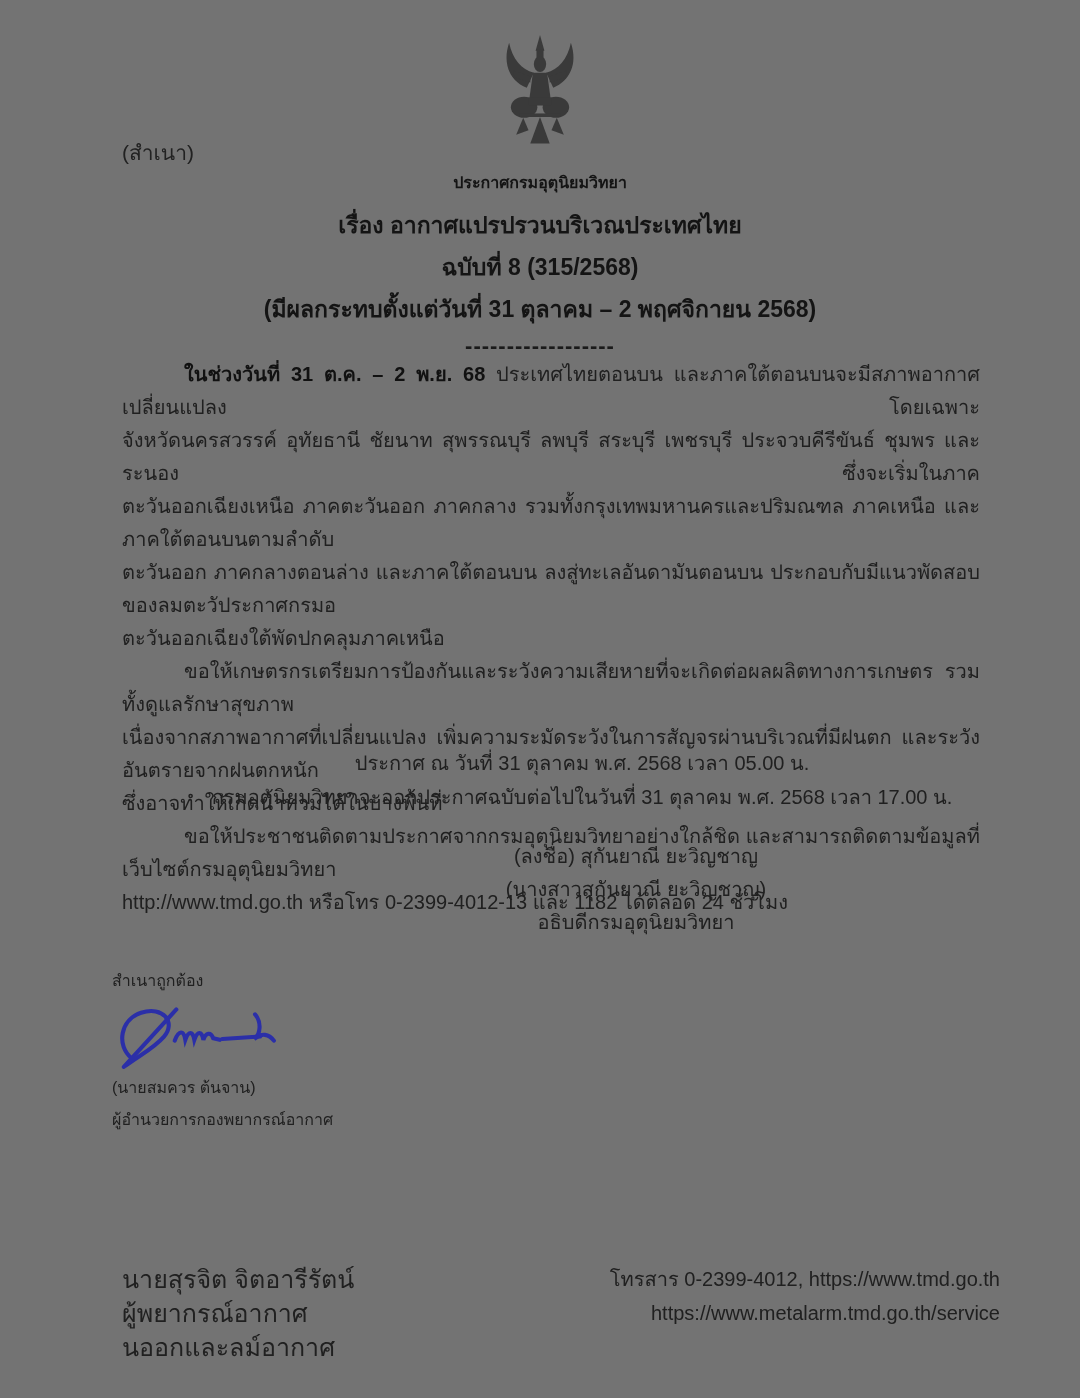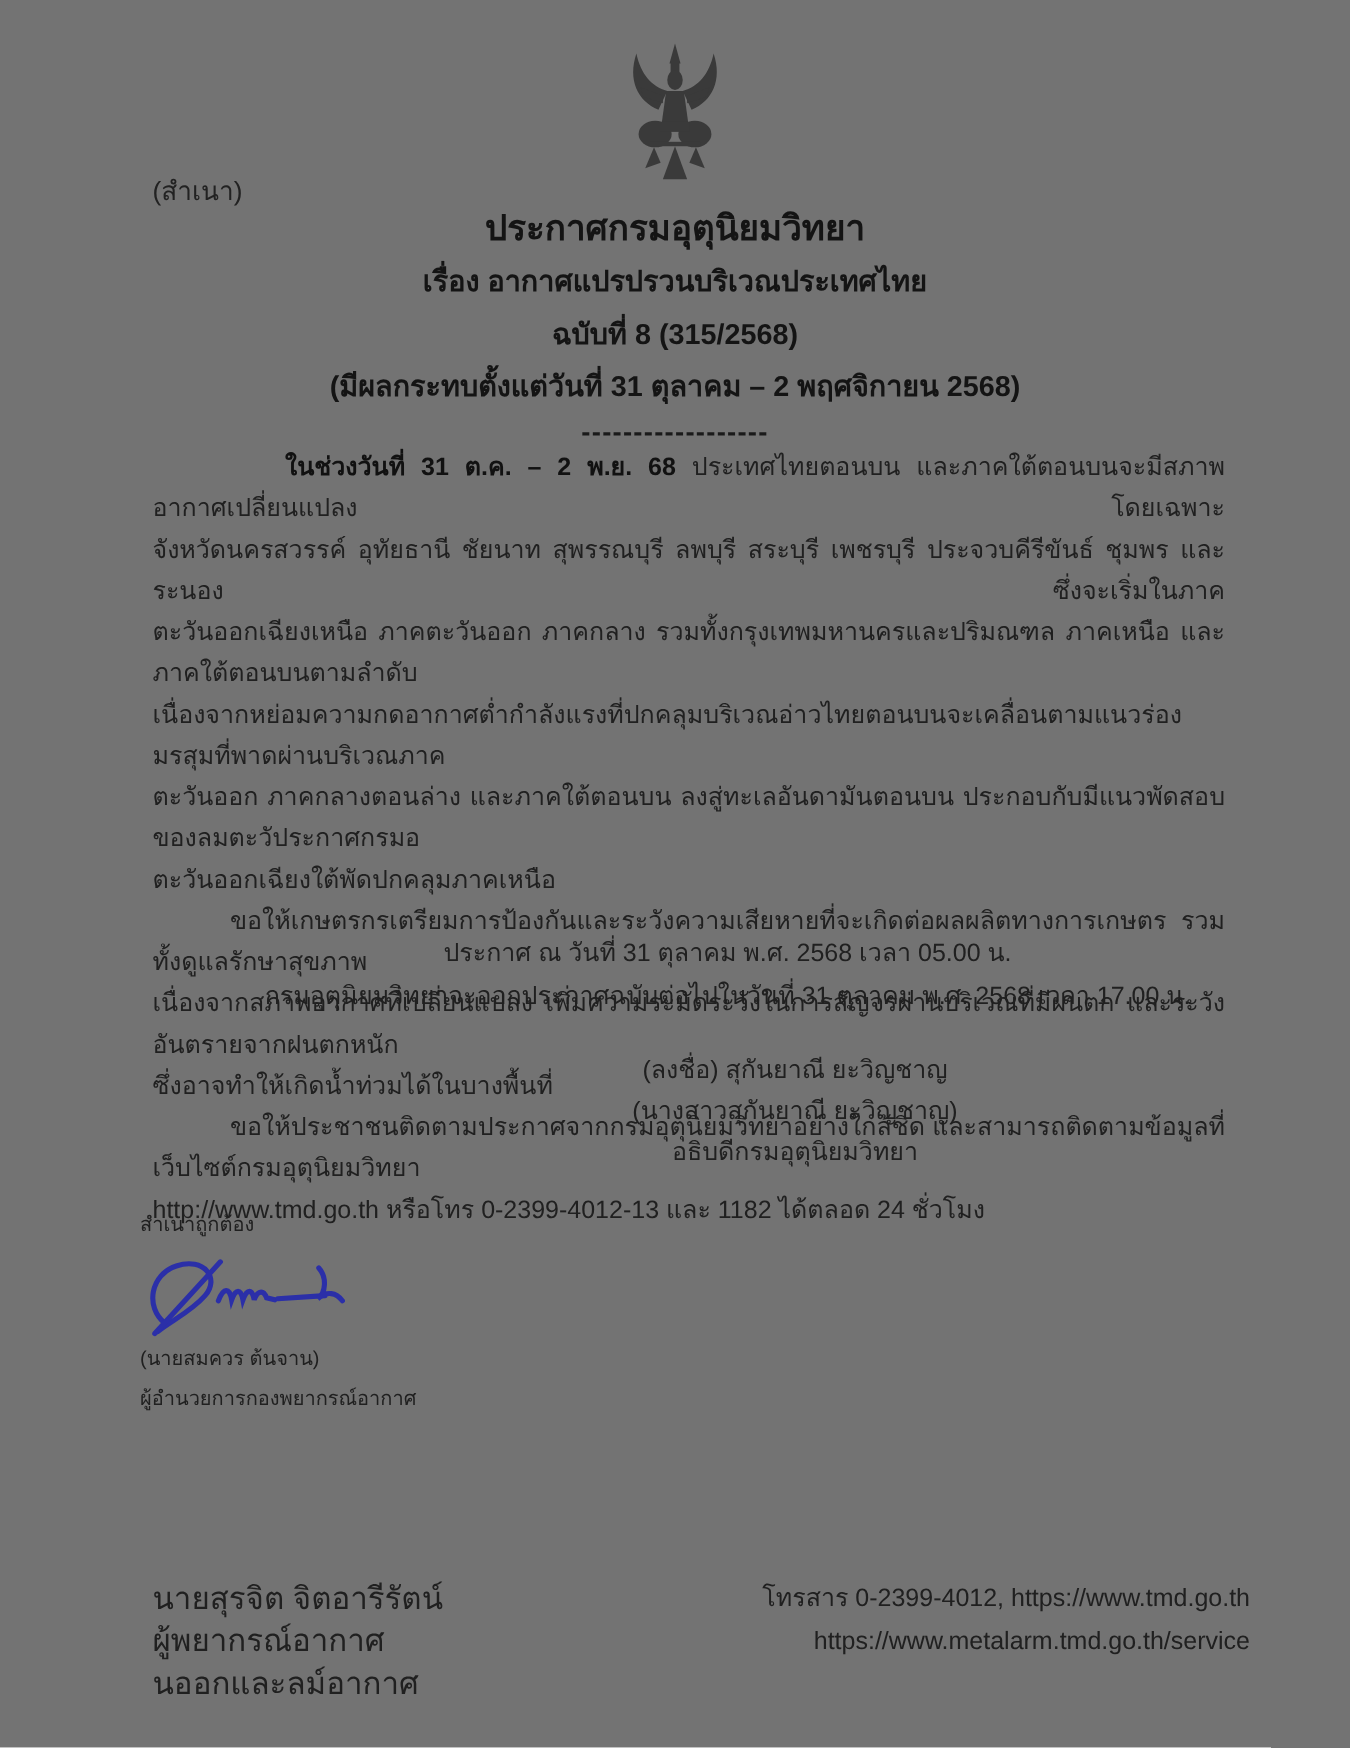--- a/index.html
+++ b/index.html
@@ -21,37 +21,37 @@
     display:flex;justify-content:center;
   }
   .header-block{
     position:absolute;top:168px;left:0;width:100%;
     text-align:center;
   }
   .header-line{
     font-size:23px;font-weight:bold;color:#141414;
     line-height:30px;margin-bottom:12px;
   }
-  .header-title{font-size:28px;}
+  .header-title{font-size:16px;}
   .separator{
     font-size:22px;font-weight:bold;letter-spacing:1px;color:#1a1a1a;
     line-height:20px;margin-top:2px;
   }
   
   .body-block{
     position:absolute;top:358px;left:122px;width:858px;
     font-size:20px;color:#202020;
   }
   .bline{
     line-height:33px;
     text-align:justify;
   }
   .just{text-align-last:justify;}
   .indent{text-indent:62px;}
-  .lead-bold{font-weight:bold;color:#111;margin-left:44px;}
+  .lead-bold{font-weight:bold;color:#111;}
   
   .issuance{
     position:absolute;top:746px;left:0;width:100%;
     text-align:center;transform:translateX(42px);
     font-size:20px;color:#202020;
   }
   .issuance div{line-height:34px;}
   .signer{
     position:absolute;top:840px;left:0;width:100%;
     text-align:center;transform:translateX(96px);
@@ -115,21 +115,20 @@
     <div class="header-line">เรื่อง อากาศแปรปรวนบริเวณประเทศไทย</div>
     <div class="header-line">ฉบับที่ 8 (315/2568)</div>
     <div class="header-line">(มีผลกระทบตั้งแต่วันที่ 31 ตุลาคม – 2 พฤศจิกายน 2568)</div>
     <div class="separator">------------------</div>
   </div>
 
   <div class="body-block">
     <div class="bline just indent"><span class="lead-bold">ในช่วงวันที่ 31 ต.ค. – 2 พ.ย. 68</span><span> ประเทศไทยตอนบน และภาคใต้ตอนบนจะมีสภาพอากาศเปลี่ยนแปลง โดยเฉพาะ</span></div>
     <div class="bline just">จังหวัดนครสวรรค์ อุทัยธานี ชัยนาท สุพรรณบุรี ลพบุรี สระบุรี เพชรบุรี ประจวบคีรีขันธ์ ชุมพร และระนอง ซึ่งจะเริ่มในภาค</div>
     <div class="bline just">ตะวันออกเฉียงเหนือ ภาคตะวันออก ภาคกลาง รวมทั้งกรุงเทพมหานครและปริมณฑล ภาคเหนือ และภาคใต้ตอนบนตามลำดับ</div>
-    <div class="bline just">เนื่องจากหย่อมความกดอากาศต่ำกำลังแรงที่ปกคลุมบริเวณอ่าวไทยตอนบนจะเคลื่อนตามแนวร่องมรสุมที่พาดผ่านบริเวณภาค</div>
     <div class="bline just">ตะวันออก ภาคกลางตอนล่าง และภาคใต้ตอนบน ลงสู่ทะเลอันดามันตอนบน ประกอบกับมีแนวพัดสอบของลมตะวัประกาศกรมอ</div>
     <div class="bline">ตะวันออกเฉียงใต้พัดปกคลุมภาคเหนือ</div>
 
     <div class="bline just indent">ขอให้เกษตรกรเตรียมการป้องกันและระวังความเสียหายที่จะเกิดต่อผลผลิตทางการเกษตร รวมทั้งดูแลรักษาสุขภาพ</div>
     <div class="bline just">เนื่องจากสภาพอากาศที่เปลี่ยนแปลง เพิ่มความระมัดระวังในการสัญจรผ่านบริเวณที่มีฝนตก และระวังอันตรายจากฝนตกหนัก</div>
     <div class="bline">ซึ่งอาจทำให้เกิดน้ำท่วมได้ในบางพื้นที่</div>
 
     <div class="bline just indent">ขอให้ประชาชนติดตามประกาศจากกรมอุตุนิยมวิทยาอย่างใกล้ชิด และสามารถติดตามข้อมูลที่เว็บไซต์กรมอุตุนิยมวิทยา</div>
     <div class="bline">http://www.tmd.go.th หรือโทร 0-2399-4012-13 และ 1182 ได้ตลอด 24 ชั่วโมง</div>
   </div>

